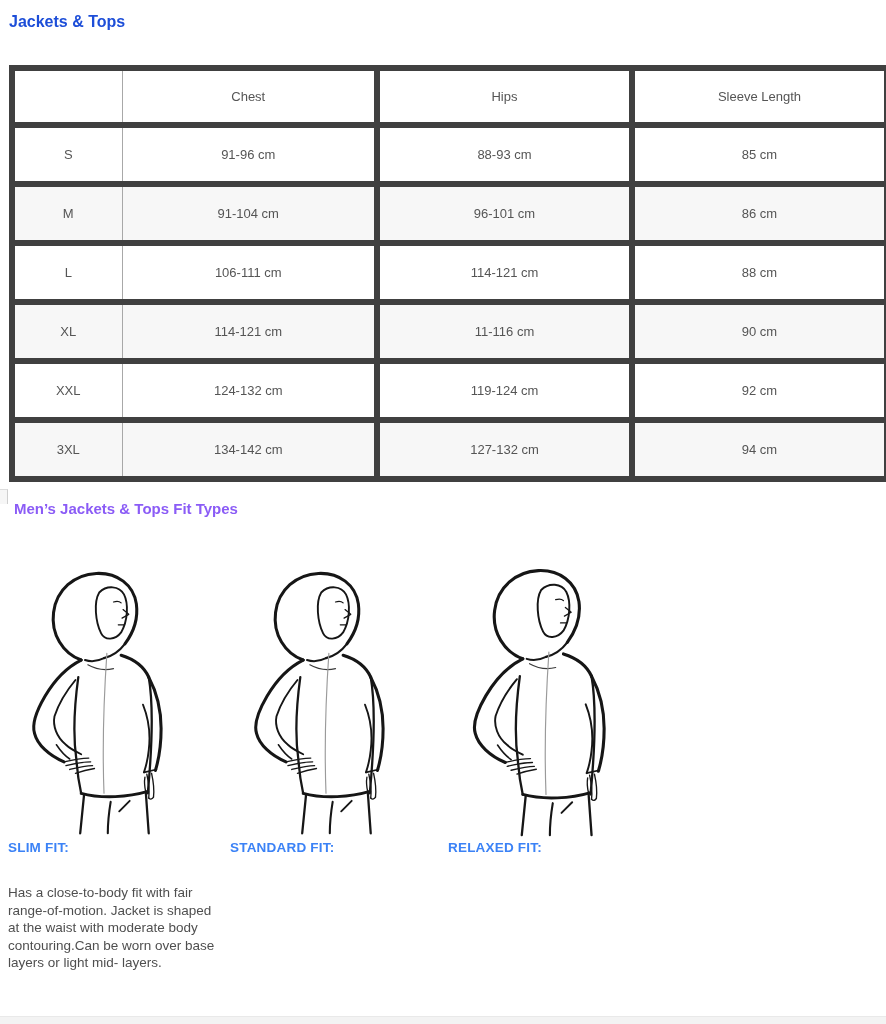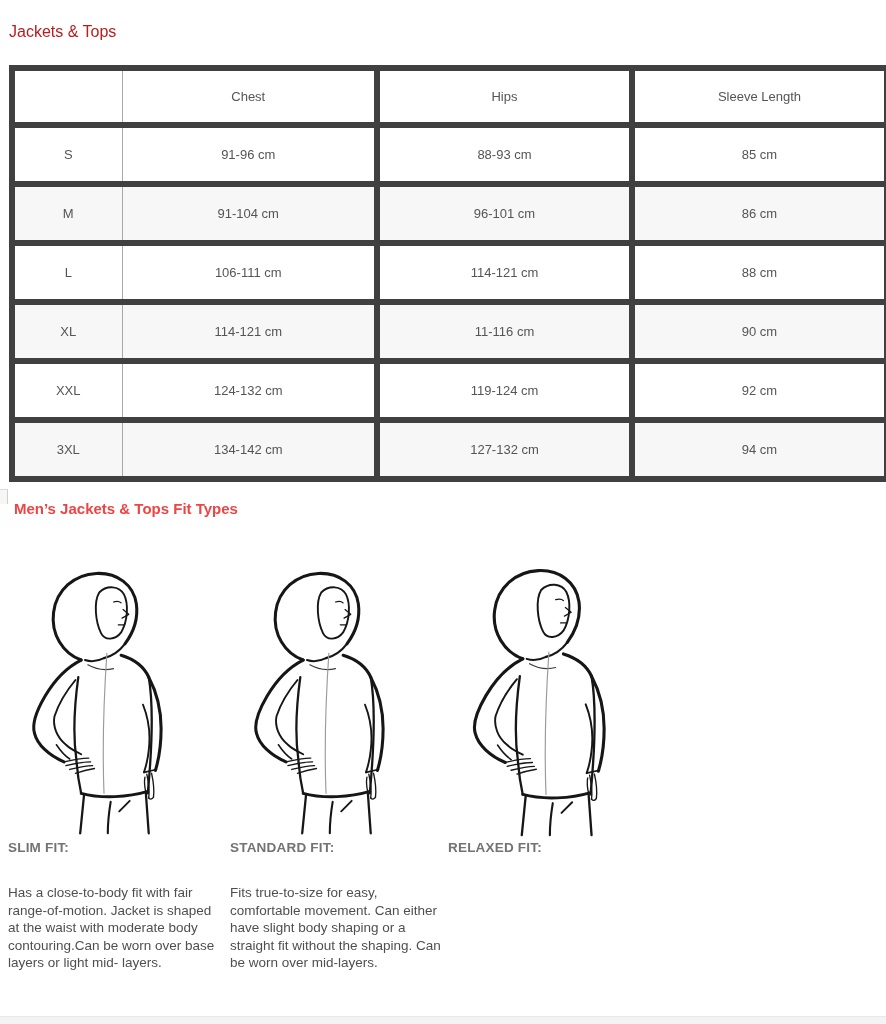--- a/index.html
+++ b/index.html
@@ -2,55 +2,55 @@
 <html><head>
 <meta charset="utf-8">
 <style>
   * { margin:0; padding:0; box-sizing:border-box; }
   html,body { background:#fff; }
   body {
     width:886px; height:1024px; position:relative;
     font-family:"Liberation Sans", sans-serif; overflow:hidden;
   }
   .page-title {
-    position:absolute; left:9px; top:23px;
-    font-size:16px; color:#b91c1c; font-weight:400;
+    position:absolute; left:9px; top:13px;
+    font-size:16px; color:#1d4ed8; font-weight:700;
   }
   table.size-table {
     position:absolute; left:9px; top:65px; width:875px;
     border-collapse:collapse; table-layout:fixed;
   }
   .size-table th, .size-table td {
     border:6px solid #404040; font-weight:400; font-size:13px;
     color:#555; text-align:center; vertical-align:middle;
     background-clip:padding-box;
   }
   .size-table thead th { height:57px; border-bottom:2px solid #c8c8c8; color:#555; }
   .size-table tbody td { height:59px; }
   .size-table th:first-child, .size-table td:first-child { border-right:1px solid #a8a8a8; }
   .size-table th:nth-child(2), .size-table td:nth-child(2) { border-left:1px solid #a8a8a8; }
   .size-table tbody tr:nth-child(even) td { background:#f7f7f7; }
   .section-title {
     position:absolute; left:14px; top:500px;
-    font-size:15px; font-weight:700; color:#ef4444;
+    font-size:15px; font-weight:700; color:#8b5cf6;
   }
   .edge-artifact {
     position:absolute; left:0; top:489px; width:8px; height:15px;
     background:#f6f6f6; border-right:1px solid #cfcfcf; border-top:1px solid #dcdcdc;
   }
   .figure { position:absolute; top:562px; }
   .figure svg { display:block; }
   #figure-slim     { left:6px; }
   #figure-standard { left:226px; }
   #figure-relaxed  { left:442px; top:559px; }
   .fit-col { position:absolute; top:840px; }
   #fit-col-0 { left:8px;   width:208px; }
   #fit-col-1 { left:230px; width:212px; }
   #fit-col-2 { left:448px; width:212px; }
-  .fit-label { font-size:13.5px; font-weight:700; color:#737373; letter-spacing:.2px; }
+  .fit-label { font-size:13.5px; font-weight:700; color:#3b82f6; letter-spacing:.2px; }
   .fit-desc  { margin-top:29px; font-size:13.5px; line-height:17.5px; color:#4f4f4f; }
   .bottom-band {
     position:absolute; left:0; top:1016px; width:886px; height:8px;
     background:#f3f3f3; border-top:1px solid #e9e9e9;
   }
   .defs-holder { position:absolute; width:0; height:0; overflow:hidden; }
 </style>
 </head>
 <body>
 
@@ -188,19 +188,18 @@
       <use href="#jacket-figure"></use>
     </svg>
 </div>
 
 <div class="fit-col" id="fit-col-0">
   <div class="fit-label">SLIM FIT:</div>
   <div class="fit-desc">Has a close-to-body fit with fair range-of-motion. Jacket is shaped at the waist with moderate body contouring.Can be worn over base layers or light mid- layers.</div>
 </div>
 <div class="fit-col" id="fit-col-1">
   <div class="fit-label">STANDARD FIT:</div>
-  <div class="fit-desc">Fits true-to-size for easy, comfortable movement. Can either have slight body shaping or a straight fit without the shaping. Can be worn over mid-layers.</div>
 </div>
 <div class="fit-col" id="fit-col-2">
   <div class="fit-label">RELAXED FIT:</div>
 </div>
 
 <div class="bottom-band"></div>
 
 </body></html>

